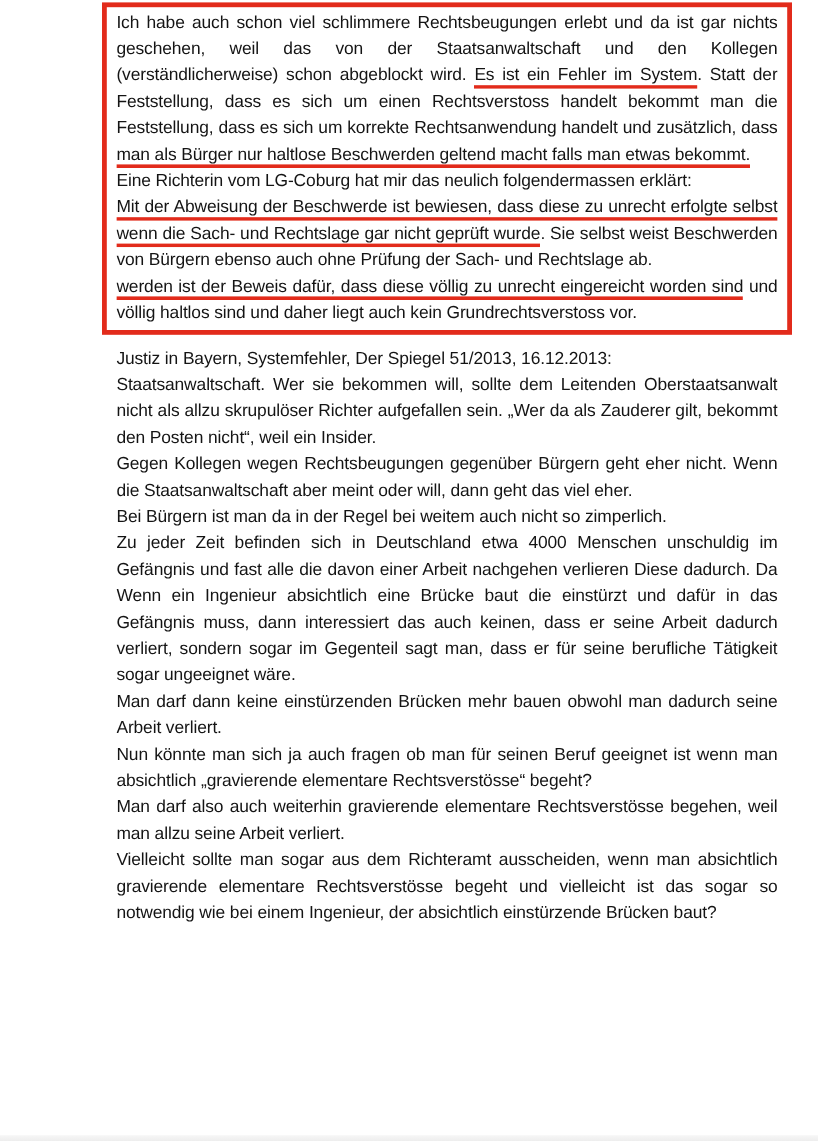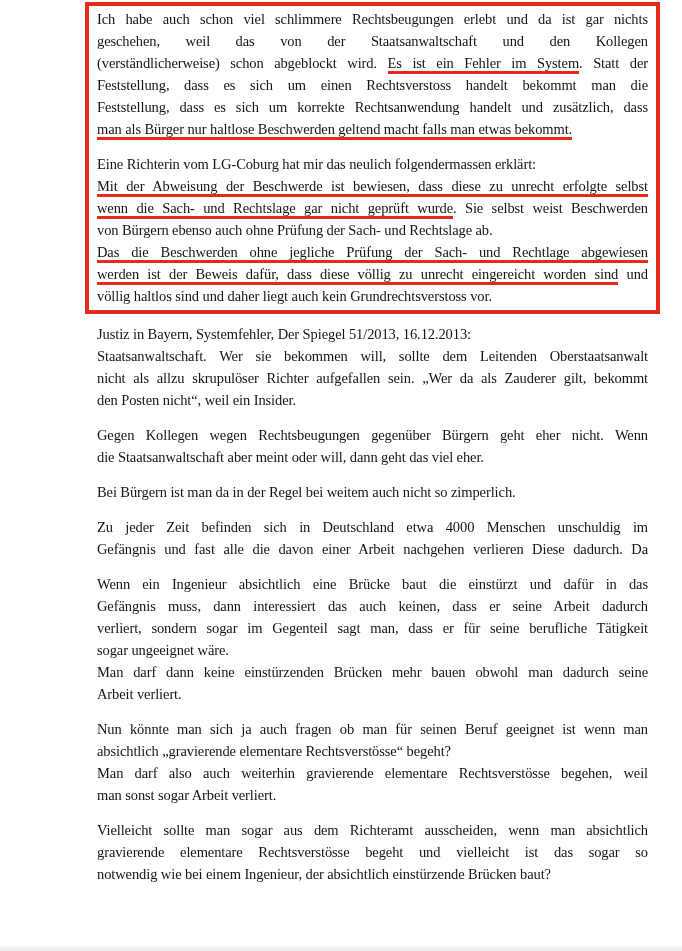--- a/index.html
+++ b/index.html
@@ -14,26 +14,25 @@
   }
   .doc {
     position: absolute;
     left: 97px; top: 2px;
     width: 551px;
     font-size: 14.5px;
     line-height: 22px;
     letter-spacing: -0.1px;
   }
   .para { margin: 0; }
-  .para + .para { margin-top: 13px; }
+  .para + .para { }
   .line {
     white-space: nowrap;
     overflow: hidden;
     text-align: left;
-    font-family: Liberation Serif, serif;
   }
   .line.just {
     text-align: justify;
     text-align-last: justify;
   }
   .redbox {
     border: 4px solid var(--red, #e22b1b);
     margin: 0 -12px 9px -12px;
     padding: 2px 8px 3px 8px;
   }
@@ -58,21 +57,20 @@
         <div class="line just"><span>(verständlicherweise) schon abgeblockt wird. </span><span class="redline">Es ist ein Fehler im System</span><span>. Statt der</span></div>
         <div class="line just"><span>Feststellung, dass es sich um einen Rechtsverstoss handelt bekommt man die</span></div>
         <div class="line just"><span>Feststellung, dass es sich um korrekte Rechtsanwendung handelt und zusätzlich, dass</span></div>
         <div class="line"><span class="redline">man als Bürger nur haltlose Beschwerden geltend macht falls man etwas bekommt.</span></div>
       </div>
       <div class="para">
         <div class="line"><span>Eine Richterin vom LG-Coburg hat mir das neulich folgendermassen erklärt:</span></div>
         <div class="line just"><span class="redline">Mit der Abweisung der Beschwerde ist bewiesen, dass diese zu unrecht erfolgte selbst</span></div>
         <div class="line just"><span class="redline">wenn die Sach- und Rechtslage gar nicht geprüft wurde</span><span>. Sie selbst weist Beschwerden</span></div>
         <div class="line"><span>von Bürgern ebenso auch ohne Prüfung der Sach- und Rechtslage ab.</span></div>
-        <div class="line just"><span class="redline">Das die Beschwerden ohne jegliche Prüfung der Sach- und Rechtlage abgewiesen</span></div>
         <div class="line just"><span class="redline">werden ist der Beweis dafür, dass diese völlig zu unrecht eingereicht worden sind</span><span> und</span></div>
         <div class="line"><span>völlig haltlos sind und daher liegt auch kein Grundrechtsverstoss vor.</span></div>
       </div>
     </div>
   <div id="body-section">
       <div class="para">
         <div class="line"><span>Justiz in Bayern, Systemfehler, Der Spiegel 51/2013, 16.12.2013:</span></div>
         <div class="line just"><span>Staatsanwaltschaft. Wer sie bekommen will, sollte dem Leitenden Oberstaatsanwalt</span></div>
         <div class="line just"><span>nicht als allzu skrupulöser Richter aufgefallen sein. „Wer da als Zauderer gilt, bekommt</span></div>
         <div class="line"><span>den Posten nicht“, weil ein Insider.</span></div>
@@ -93,21 +91,21 @@
         <div class="line just"><span>Gefängnis muss, dann interessiert das auch keinen, dass er seine Arbeit dadurch</span></div>
         <div class="line just"><span>verliert, sondern sogar im Gegenteil sagt man, dass er für seine berufliche Tätigkeit</span></div>
         <div class="line"><span>sogar ungeeignet wäre.</span></div>
         <div class="line just"><span>Man darf dann keine einstürzenden Brücken mehr bauen obwohl man dadurch seine</span></div>
         <div class="line"><span>Arbeit verliert.</span></div>
       </div>
       <div class="para">
         <div class="line just"><span>Nun könnte man sich ja auch fragen ob man für seinen Beruf geeignet ist wenn man</span></div>
         <div class="line"><span>absichtlich „gravierende elementare Rechtsverstösse“ begeht?</span></div>
         <div class="line just"><span>Man darf also auch weiterhin gravierende elementare Rechtsverstösse begehen, weil</span></div>
-        <div class="line"><span>man sonst sogar Arbeit verliert.</span></div>
+        <div class="line"><span>man allzu seine Arbeit verliert.</span></div>
       </div>
       <div class="para">
         <div class="line just"><span>Vielleicht sollte man sogar aus dem Richteramt ausscheiden, wenn man absichtlich</span></div>
         <div class="line just"><span>gravierende elementare Rechtsverstösse begeht und vielleicht ist das sogar so</span></div>
         <div class="line"><span>notwendig wie bei einem Ingenieur, der absichtlich einstürzende Brücken baut?</span></div>
       </div>
     </div>
 </div>
 
 <div class="bottom-band"></div>

